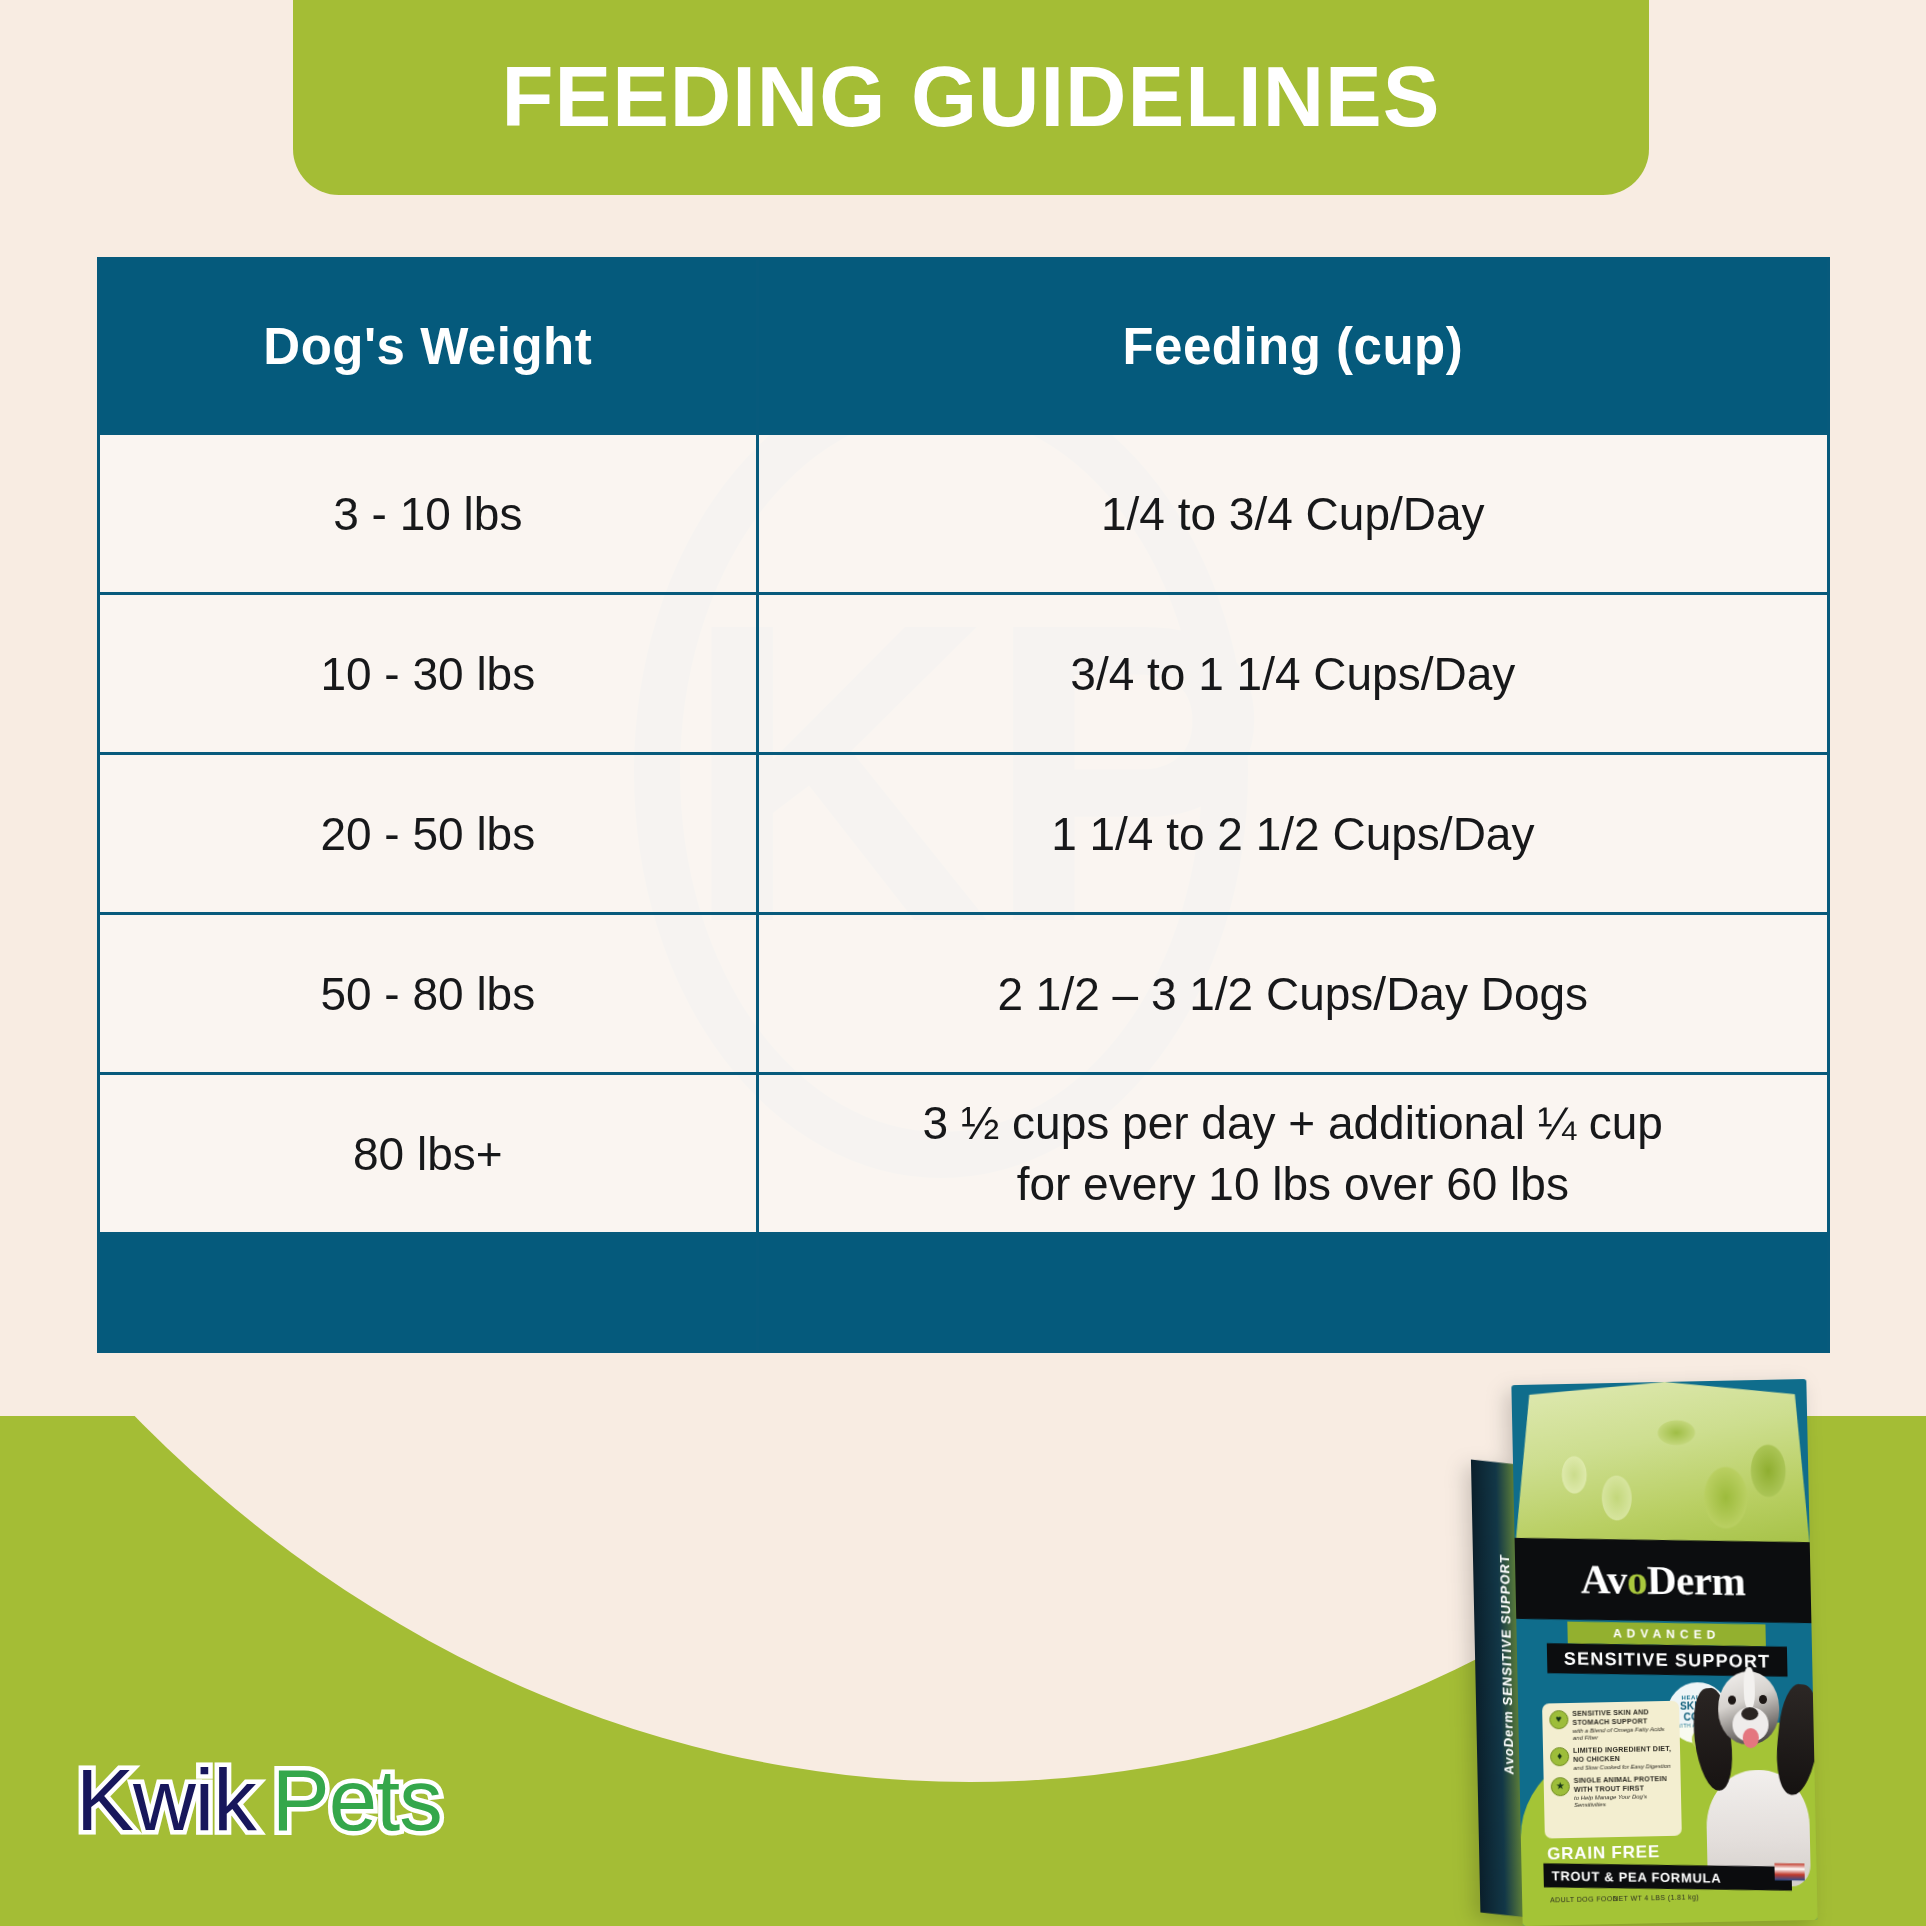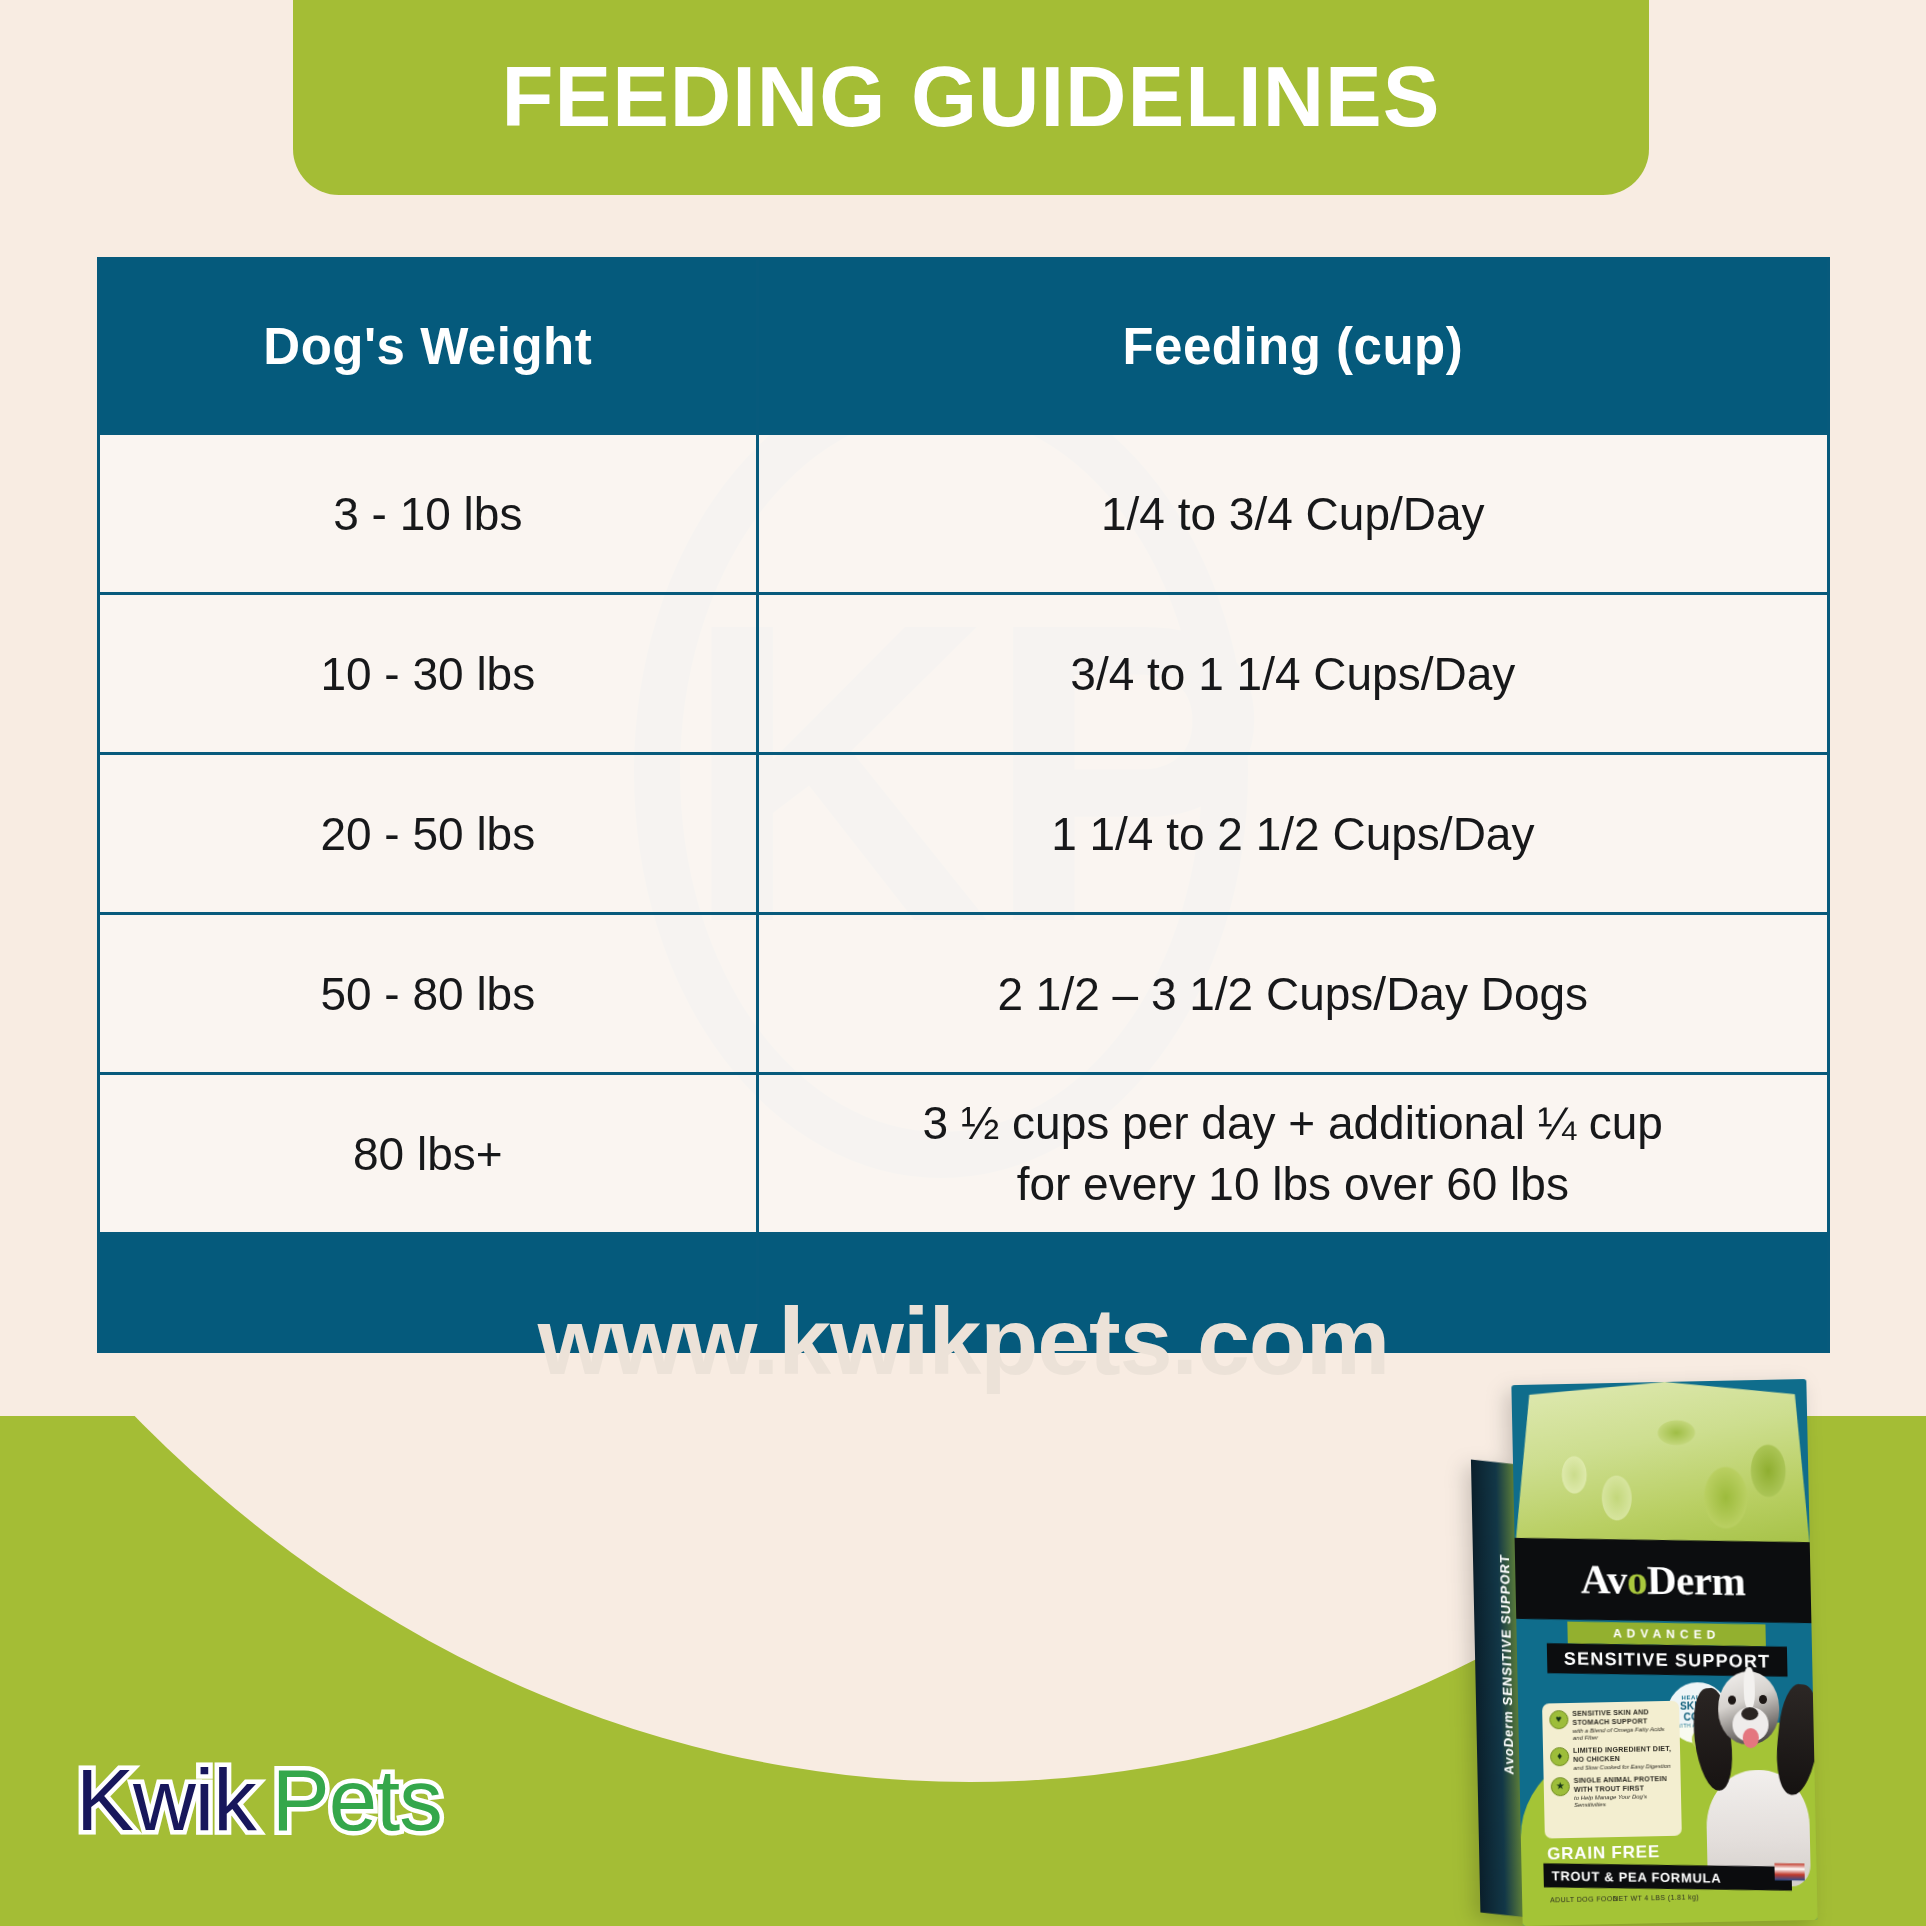--- a/index.html
+++ b/index.html
@@ -579,21 +579,20 @@
           </td>
         </tr>
         <tr class="footer-bar">
           <td></td>
           <td></td>
         </tr>
       </tbody>
     </table>
   </div>
 
-  <div class="url-watermark">www.kwikpets.com</div>
 
   <div class="kwik-logo">
     <span class="kw">Kwik</span><span class="pt">Pets</span>
   </div>
 
   <div class="bag">
 
     <div class="bag-side">
       <div class="bag-side-text">AvoDerm SENSITIVE SUPPORT</div>
     </div>

